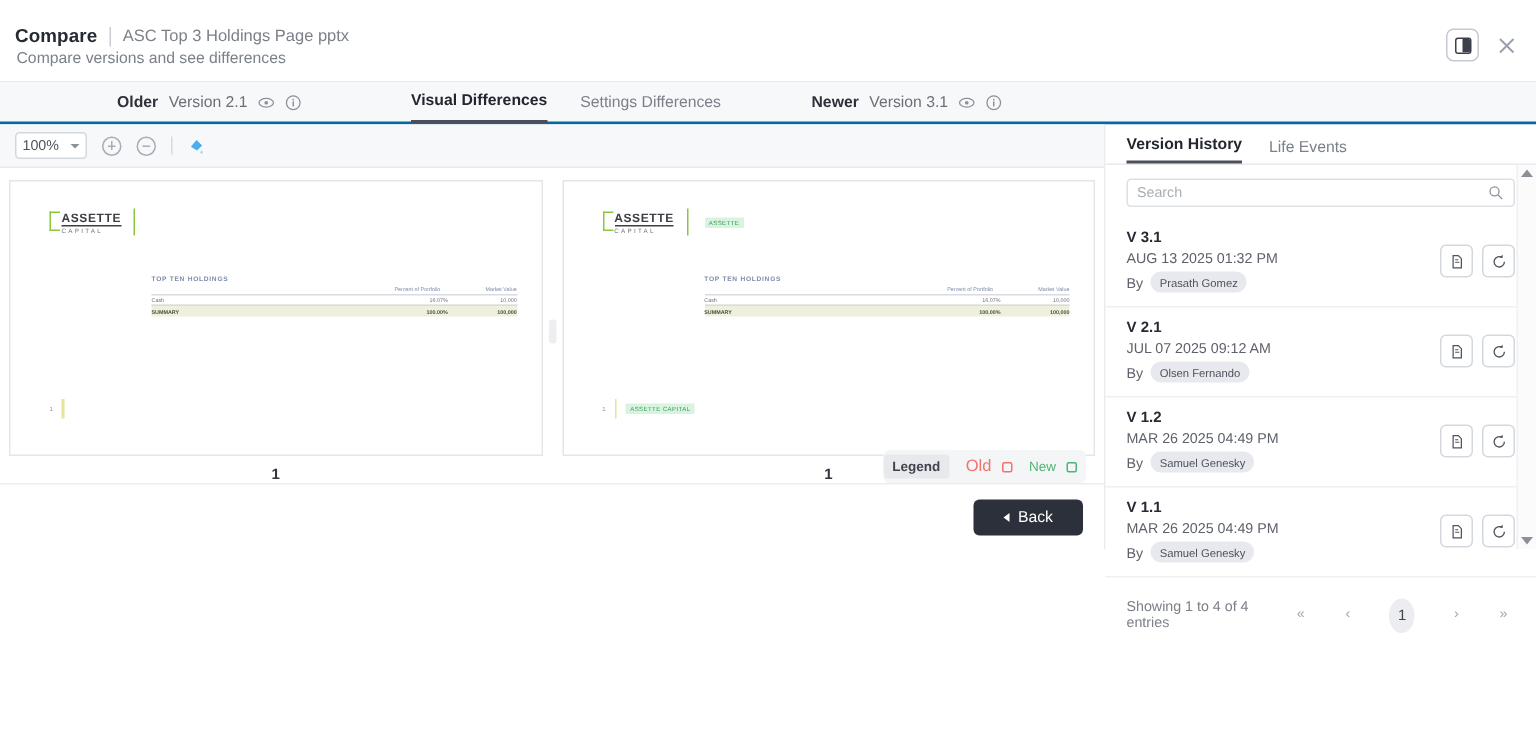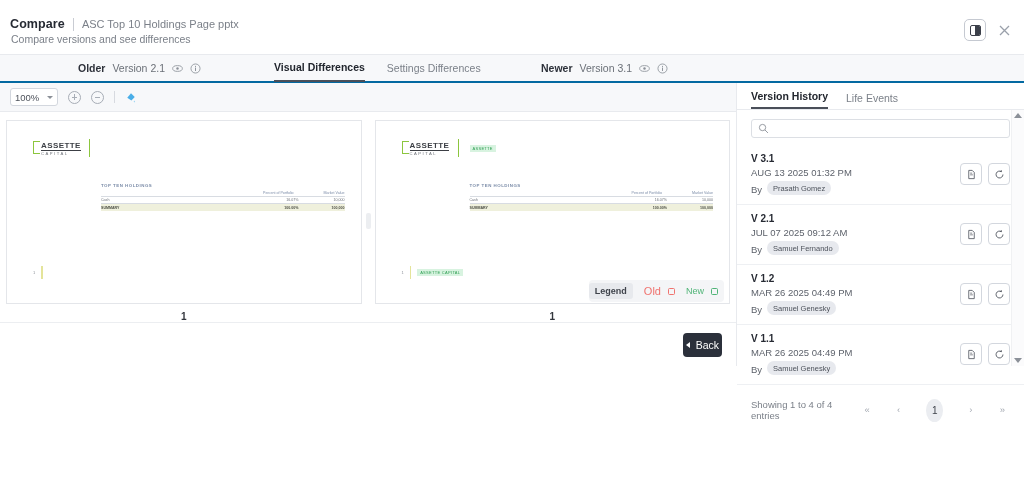--- a/index.html
+++ b/index.html
@@ -107,40 +107,40 @@
   .foot-num { font-size: 4px; color: #8b9098; }
   .foot-bar { width: 1.4px; height: 13px; background: #e4e49a; }
   .foot-chip { font-size: 4px; color: #2e9e52; background: #d8f3e0; padding: 1px 3px; letter-spacing: .3px; }
   .slide-caption { font-size: 10px; font-weight: bold; color: #32353c; margin-top: 7px; }
 
   .vdivider { width: 13px; flex: 0 0 13px; display: flex; align-items: center; justify-content: center; }
   .vdivider-grip { width: 5px; height: 16px; background: #eceef1; border-radius: 2px; cursor: col-resize; }
 
   
   .legend {
-    position: absolute; right: 12px; bottom: 20px;
+    position: absolute; right: 12px; bottom: 0;
     display: flex; align-items: center; gap: 0; background: #f4f5f7;
     border-radius: 4px; padding: 3px 6px 3px 0; font-size: 9px;
   }
   .legend-label { background: #e7e9ed; color: #3f434b; font-weight: bold; padding: 3px 6px; border-radius: 3px; font-size: 9px; }
   .legend-item { display: flex; align-items: center; gap: 7px; margin-left: 11px; }
   .lg-txt-old { color: #f0736f; font-size: 11px; }
   .lg-txt-new { color: #4fb477; font-size: 9px; }
   .lg-sq { width: 7px; height: 7px; border-radius: 1.5px; }
   .lg-sq.old { border: 1.2px solid #f0736f; }
   .lg-sq.new { border: 1.2px solid #4fb477; }
 
   
   .bottombar {
     height: 44px; flex: 0 0 44px; background: #fff; border-top: 1px solid #eceef1;
     display: flex; align-items: center; justify-content: flex-end; padding-right: 14px;
   }
   .back-btn {
     background: #2b303b; color: #fff; border: none; border-radius: 4px;
-    font-size: 10.5px; padding: 6px 3px; display: flex; align-items: center; gap: 6px; cursor: pointer;
+    font-size: 10.5px; padding: 6px 20px; display: flex; align-items: center; gap: 6px; cursor: pointer;
     font-family: "Liberation Sans", sans-serif;
   }
   .back-chev { width: 0; height: 0; border-top: 3.2px solid transparent; border-bottom: 3.2px solid transparent; border-right: 4px solid #fff; }
 
   
   .sidebar { flex: 1 1 auto; display: flex; flex-direction: column; background: #fff; min-width: 0; position: relative; }
   .sb-tabs { height: 27px; flex: 0 0 27px; display: flex; gap: 18px; padding: 0 14px; border-bottom: 1px solid #e8eaee; align-items: flex-end; }
   .sb-tab { font-size: 10.5px; color: #7b8089; padding-bottom: 5px; cursor: pointer; }
   .sb-tab.active { color: #22262e; font-weight: bold; border-bottom: 2px solid #4a4f59; }
   .sb-search-wrap { padding: 9px 14px 7px 14px; }
@@ -180,21 +180,21 @@
 </head>
 <body>
 
 <div id="app">
 
   <div class="titlebar">
     <div class="title-left">
       <div class="title-row">
         <span class="title-main">Compare</span>
         <span class="title-sep"></span>
-        <span class="title-file">ASC Top 10 Holdings Page pptx</span>
+        <span class="title-file">ASC Top 3 Holdings Page pptx</span>
       </div>
       <div class="title-sub">Compare versions and see differences</div>
     </div>
     <div class="title-actions">
       <div class="icon-btn-sq">
         <span class="split-glyph"></span>
       </div>
       <div class="close-x">
         <svg width="11" height="11" viewBox="0 0 11 11">
             <path d="M1 1 L10 10 M10 1 L1 10" stroke="#9aa0aa" stroke-width="1.3" fill="none"></path>
@@ -378,20 +378,21 @@
         <div class="sb-tab active">
           <span>Version History</span>
         </div>
         <div class="sb-tab">
           <span>Life Events</span>
         </div>
       </div>
 
       <div class="sb-search-wrap">
         <div class="sb-search">
+          <input type="text" placeholder="Search" style="">
           <svg width="11" height="11" viewBox="0 0 16 16">
               <circle cx="6.6" cy="6.6" r="4.6" fill="none" stroke="#8b9098" stroke-width="1.3"></circle>
               <path d="M10.2 10.2 L14.5 14.5" stroke="#8b9098" stroke-width="1.3"></path>
             </svg>
         </div>
       </div>
 
       <div class="vlist">
 
         <div class="vrow">
@@ -418,21 +419,21 @@
             </div>
           </div>
         </div>
 
         <div class="vrow">
           <div class="vinfo">
             <span class="vname">V 2.1</span>
             <span class="vdate">JUL 07 2025 09:12 AM</span>
             <span class="vby">
               <span class="vby-label">By</span>
-              <span class="vby-chip">Samuel Fernando</span>
+              <span class="vby-chip">Olsen Fernando</span>
             </span>
           </div>
           <div class="vactions">
             <div class="vbtn">
               <svg width="11" height="11" viewBox="0 0 16 16">
                   <path d="M4 2 h5 l3 3 v9 h-8 z" fill="none" stroke="#4e535c" stroke-width="1.2"></path>
                   <path d="M6 6 h3 M6 8.5 h4" stroke="#4e535c" stroke-width="1"></path>
                 </svg>
             </div>
             <div class="vbtn">

